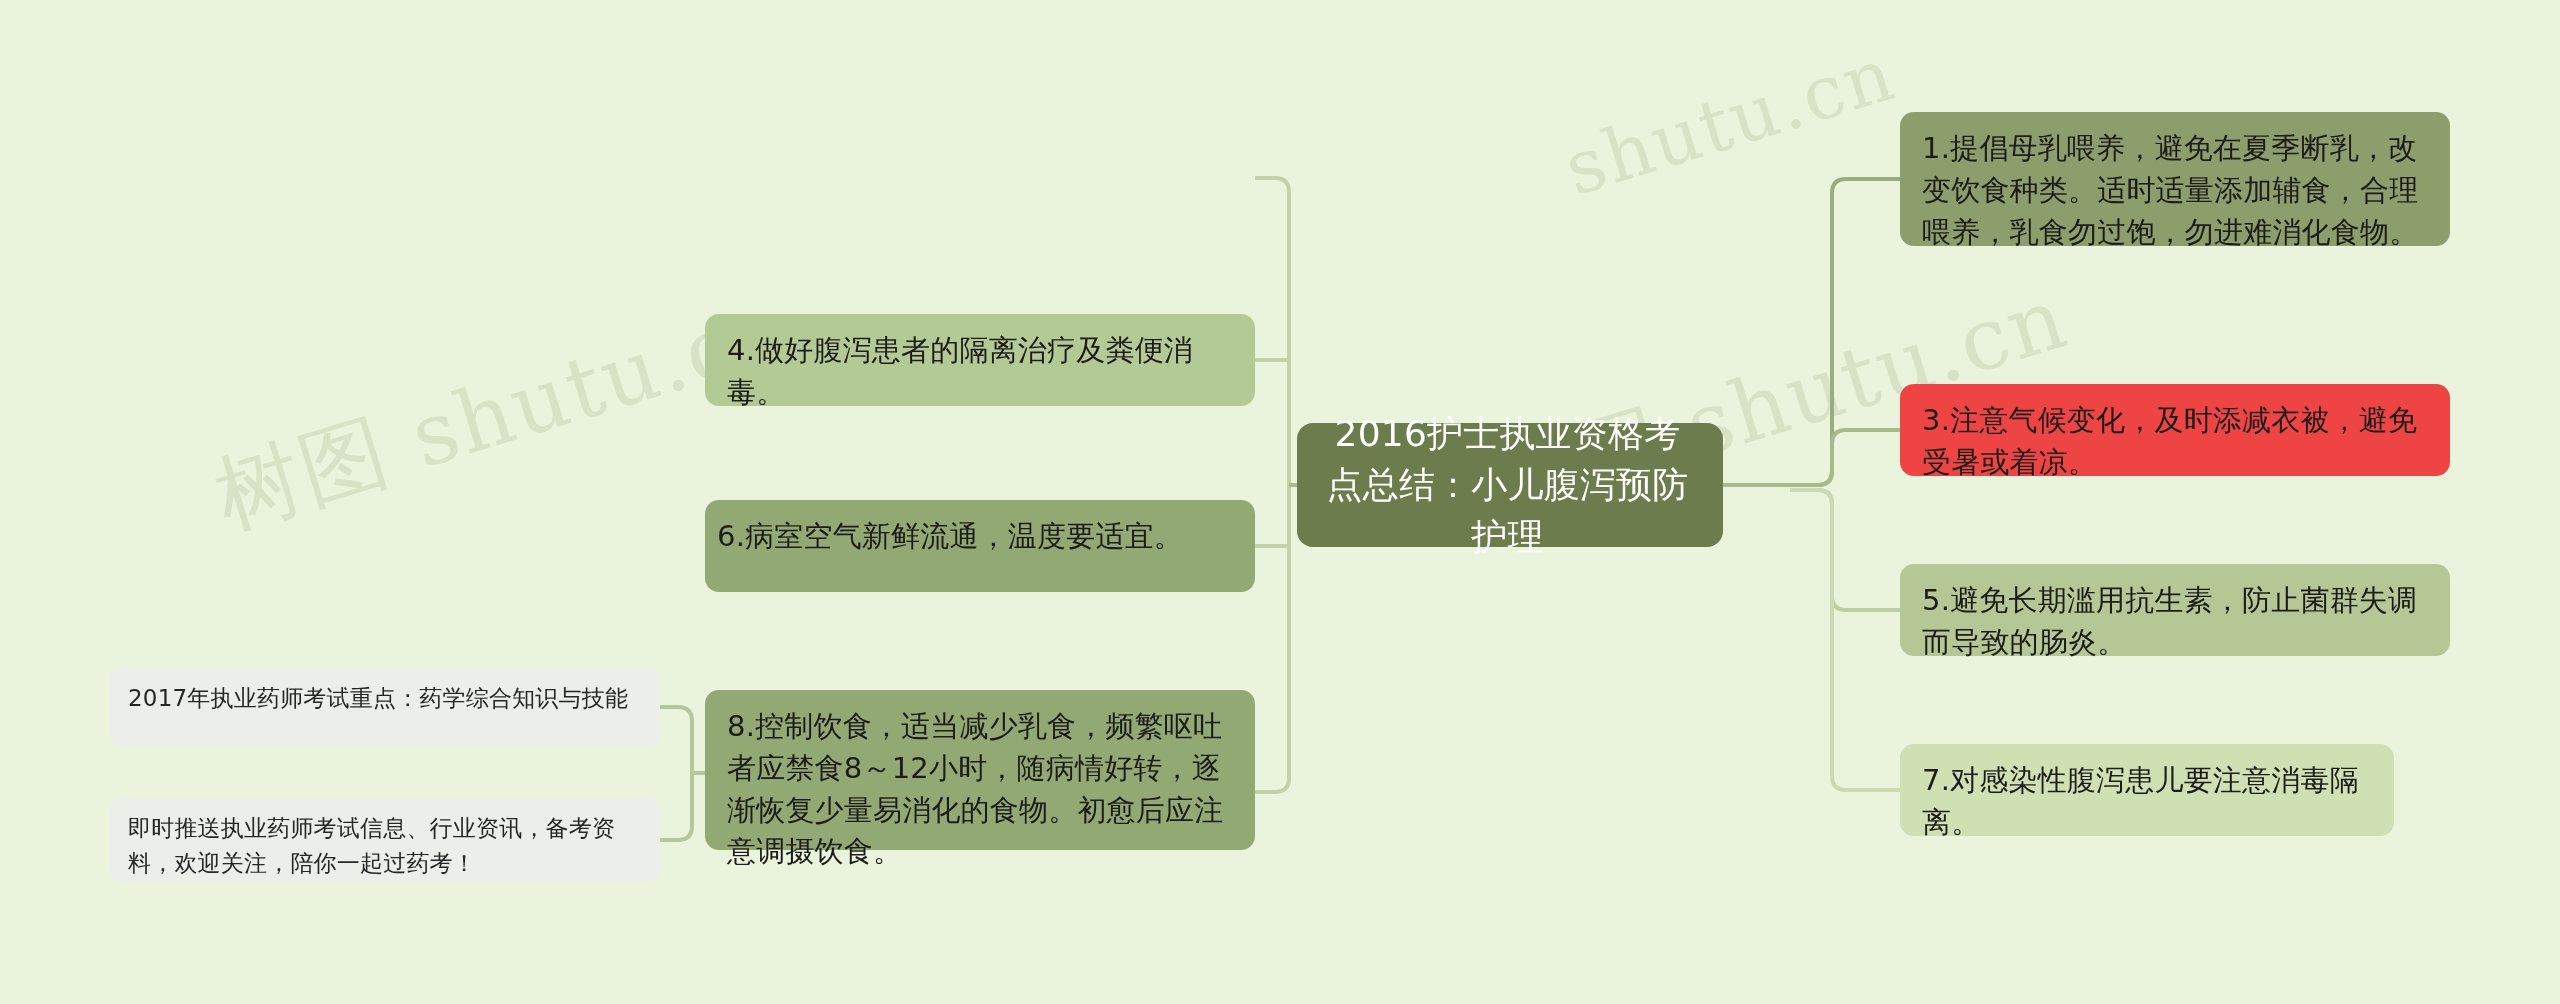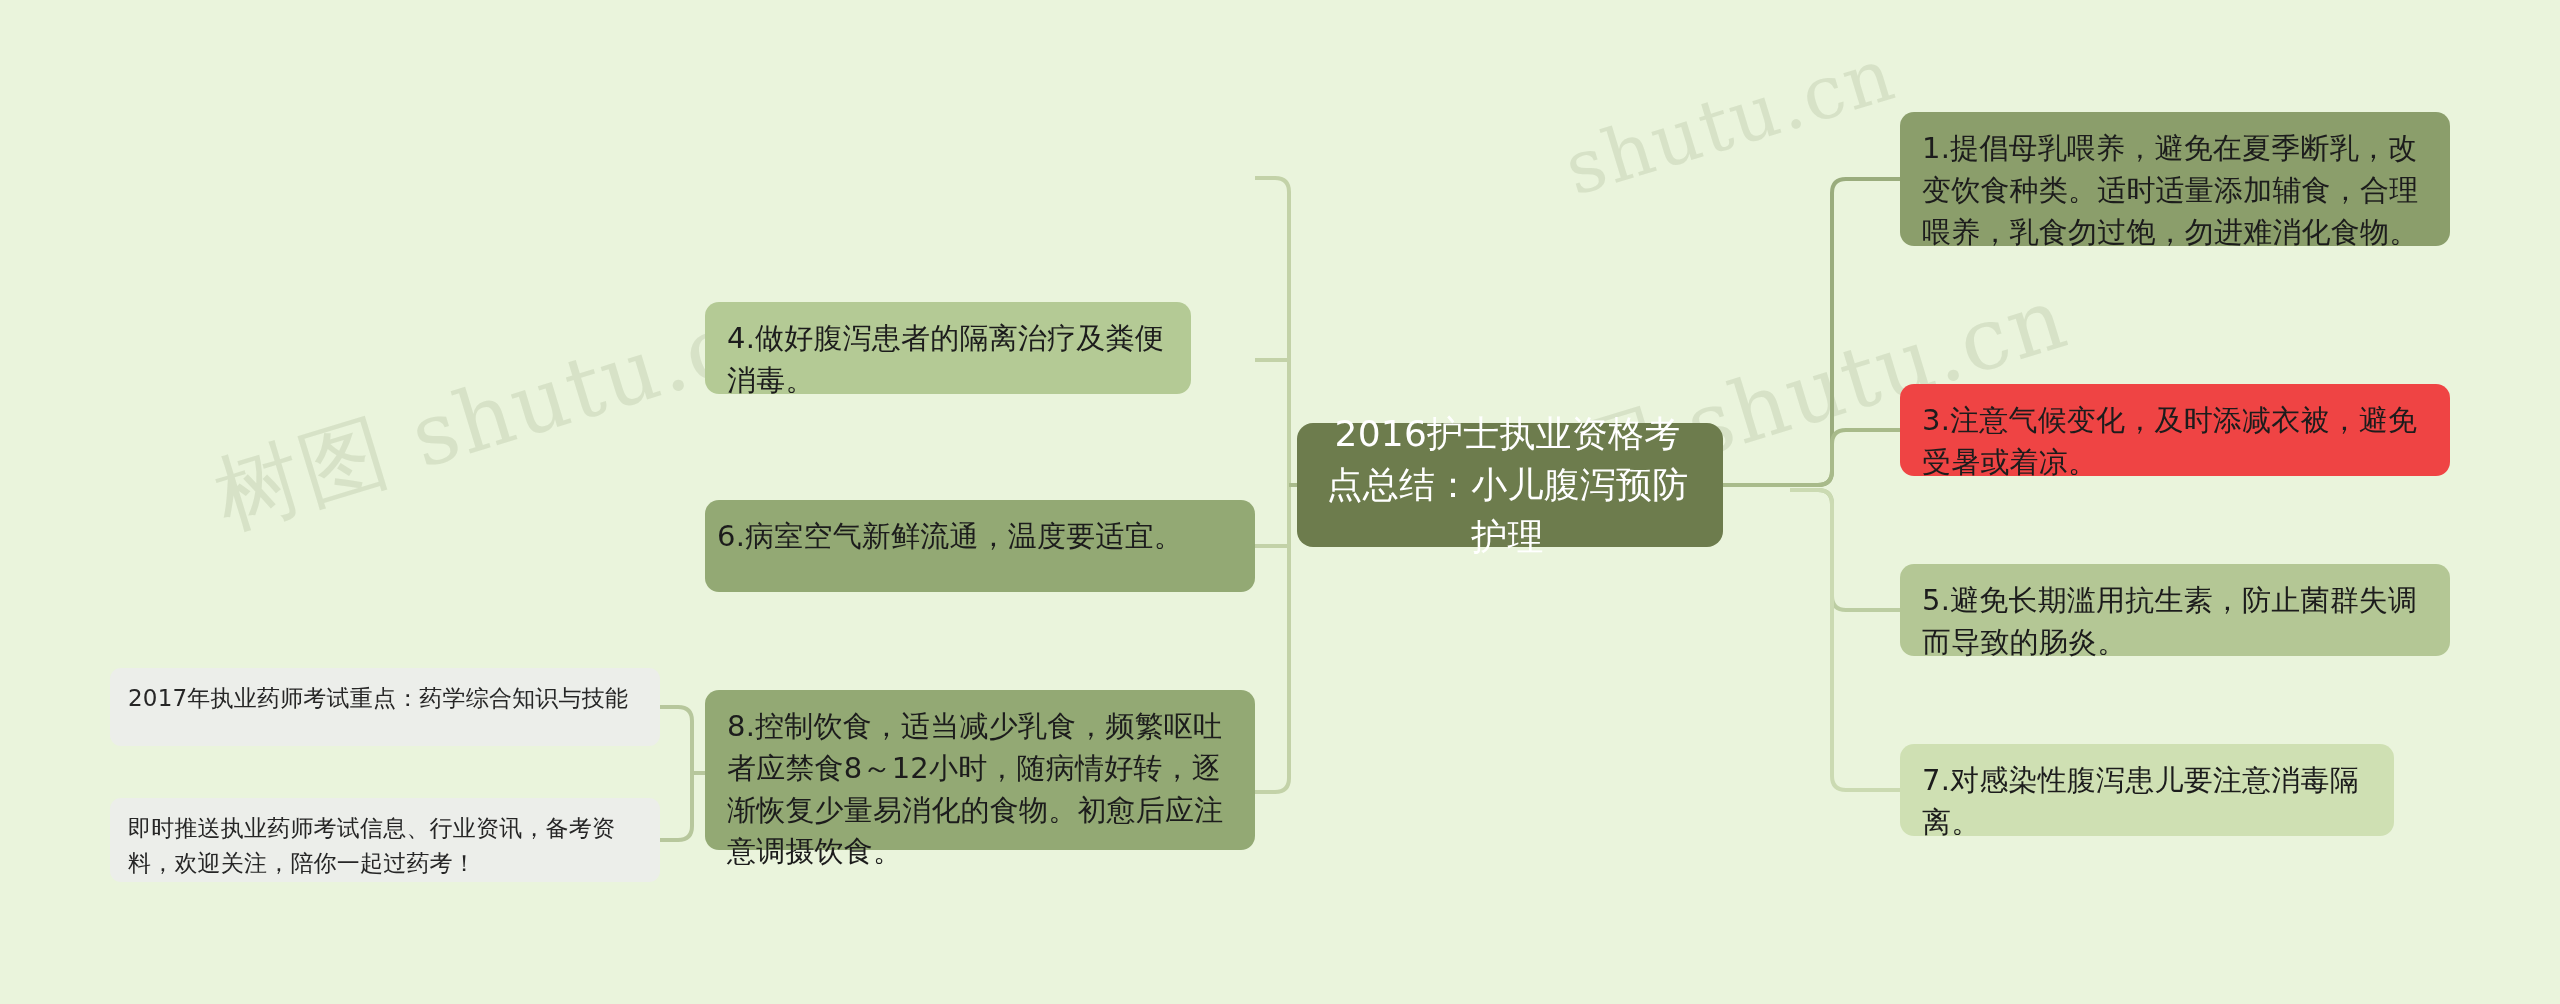--- a/index.html
+++ b/index.html
@@ -69,21 +69,21 @@
     background: #eceeea;
     color: #262626;
     font-size: 23px;
     line-height: 1.5;
     border-radius: 11px;
     padding: 13px 18px;
   }
 
   
   #n2 { left: 705px; top: 132px; width: 550px; height: 92px; background:#cfe0b3; }
-  #n4 { left: 705px; top: 302px; width: 486px; height: 92px; background:#b4ca95; }
+  #n4 { left: 705px; top: 314px; width: 550px; height: 92px; background:#b4ca95; }
   #n6 { left: 705px; top: 500px; width: 550px; height: 92px; background:#93a974;padding-left:12px; }
   #n8 { left: 705px; top: 690px; width: 550px; height: 160px; background:#93a974; }
 
   
   #center { left: 1297px; top: 423px; width: 426px; height: 124px; padding-left: 21px; }
 
   
   #n1 { left: 1900px; top: 112px; width: 550px; height: 134px; background:#8b9e6b; }
   #n3 { left: 1900px; top: 384px; width: 550px; height: 92px; background:#ef4444; }
   #n5 { left: 1900px; top: 564px; width: 550px; height: 92px; background:#b4c795; }

